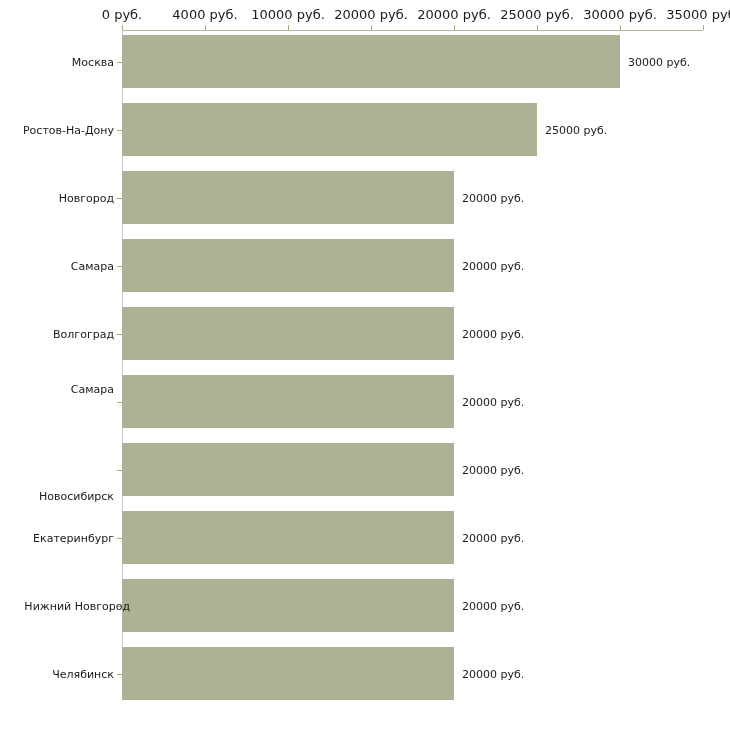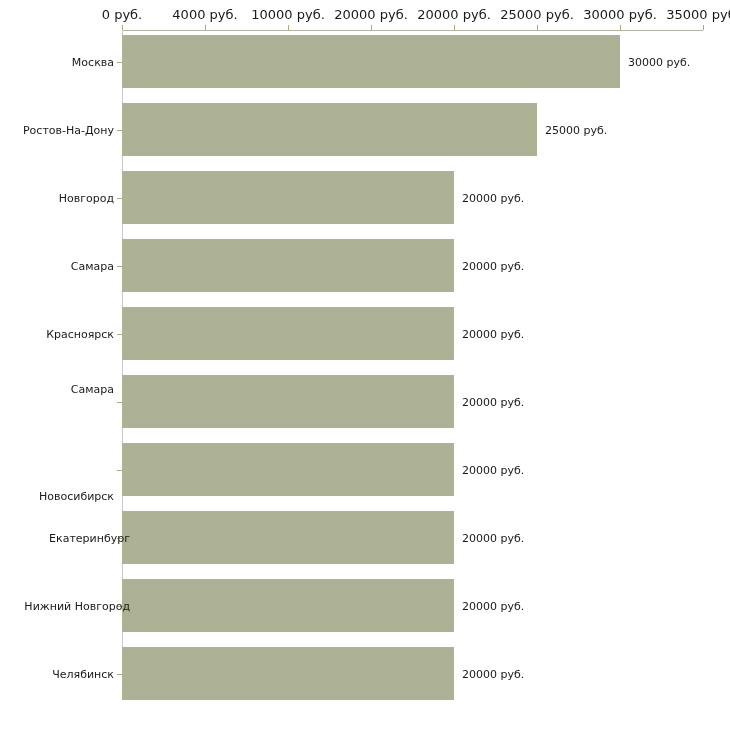--- a/index.html
+++ b/index.html
@@ -114,33 +114,33 @@
     <div class="bar" title="Волгоград — 20000 руб." style="left: 122px; top: 171px; width: 332px; height: 53px; background: rgb(173, 178, 148);"></div>
     <div class="y-tick" style="left: 117px; top: 198px; background: rgb(179, 168, 120);"></div>
     <div class="y-tick-label" style="right: 616px; top: 198px;">Новгород</div>
     <div class="bar-value-label" style="left: 462px; top: 198px;">20000 руб.</div>
     <div class="bar" title="Пермь — 20000 руб." style="left: 122px; top: 239px; width: 332px; height: 53px; background: rgb(173, 178, 148);"></div>
     <div class="y-tick" style="left: 117px; top: 266px; background: rgb(179, 168, 120);"></div>
     <div class="y-tick-label" style="right: 616px; top: 266px;">Самара</div>
     <div class="bar-value-label" style="left: 462px; top: 266px;">20000 руб.</div>
     <div class="bar" title="Красноярск — 20000 руб." style="left: 122px; top: 307px; width: 332px; height: 53px; background: rgb(173, 178, 148);"></div>
     <div class="y-tick" style="left: 117px; top: 334px; background: rgb(179, 168, 120);"></div>
-    <div class="y-tick-label" style="right: 616px; top: 334px;">Красноярск</div>
+    <div class="y-tick-label" style="right: 616px; top: 334px;">Волгоград</div>
     <div class="bar-value-label" style="left: 462px; top: 334px;">20000 руб.</div>
     <div class="bar" title="Самара — 20000 руб." style="left: 122px; top: 375px; width: 332px; height: 53px; background: rgb(173, 178, 148);"></div>
     <div class="y-tick" style="left: 117px; top: 402px; background: rgb(179, 168, 120);"></div>
     <div class="y-tick-label" style="right: 616px; top: 389px;">Самара</div>
     <div class="bar-value-label" style="left: 462px; top: 402px;">20000 руб.</div>
     <div class="bar" title="Новосибирск — 20000 руб." style="left: 122px; top: 443px; width: 332px; height: 53px; background: rgb(173, 178, 148);"></div>
     <div class="y-tick" style="left: 117px; top: 470px; background: rgb(179, 168, 120);"></div>
     <div class="y-tick-label" style="right: 616px; top: 496px;">Новосибирск</div>
     <div class="bar-value-label" style="left: 462px; top: 470px;">20000 руб.</div>
     <div class="bar" title="Екатеринбург — 20000 руб." style="left: 122px; top: 511px; width: 332px; height: 53px; background: rgb(173, 178, 148);"></div>
     <div class="y-tick" style="left: 117px; top: 538px; background: rgb(179, 168, 120);"></div>
-    <div class="y-tick-label" style="right: 600px; top: 538px;">Екатеринбург</div>
+    <div class="y-tick-label" style="right: 616px; top: 538px;">Екатеринбург</div>
     <div class="bar-value-label" style="left: 462px; top: 538px;">20000 руб.</div>
     <div class="bar" title="Нижний Новгород — 20000 руб." style="left: 122px; top: 579px; width: 332px; height: 53px; background: rgb(173, 178, 148);"></div>
     <div class="y-tick" style="left: 117px; top: 606px; background: rgb(179, 168, 120);"></div>
     <div class="y-tick-label" style="right: 600px; top: 606px;">Нижний Новгород</div>
     <div class="bar-value-label" style="left: 462px; top: 606px;">20000 руб.</div>
     <div class="bar" title="Челябинск — 20000 руб." style="left: 122px; top: 647px; width: 332px; height: 53px; background: rgb(173, 178, 148);"></div>
     <div class="y-tick" style="left: 117px; top: 674px; background: rgb(179, 168, 120);"></div>
     <div class="y-tick-label" style="right: 616px; top: 674px; margin-left: 7px;">Челябинск</div>
     <div class="bar-value-label" style="left: 462px; top: 674px;">20000 руб.</div>
   </div>

